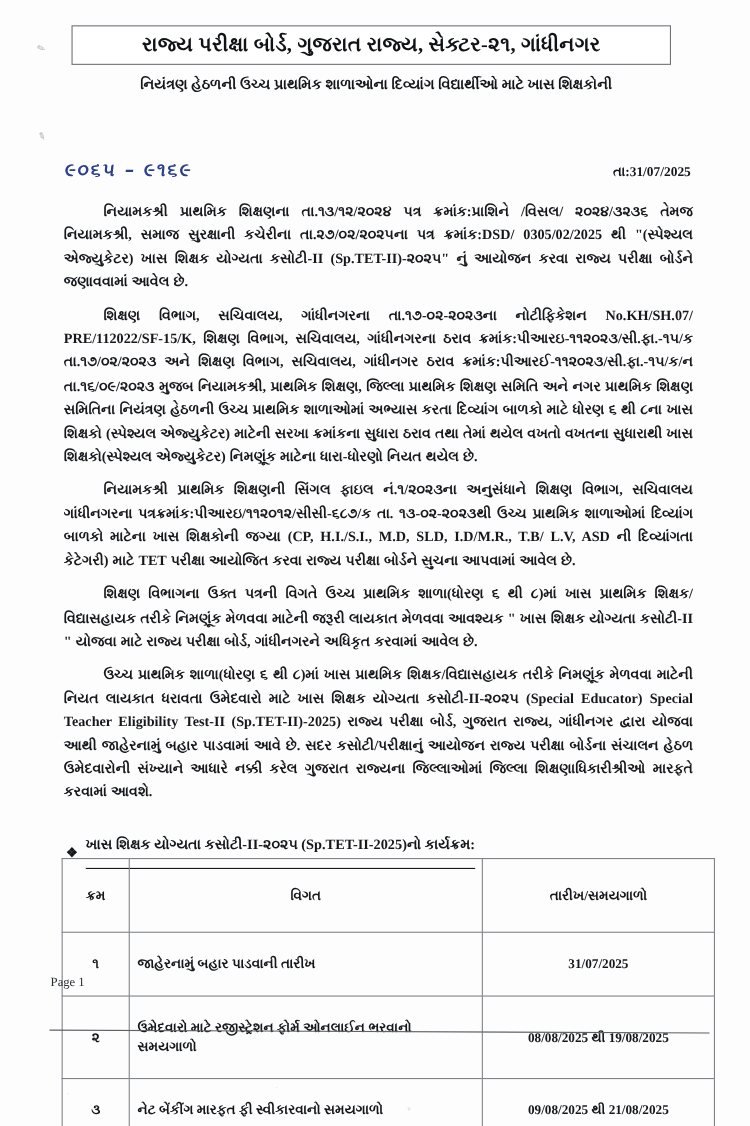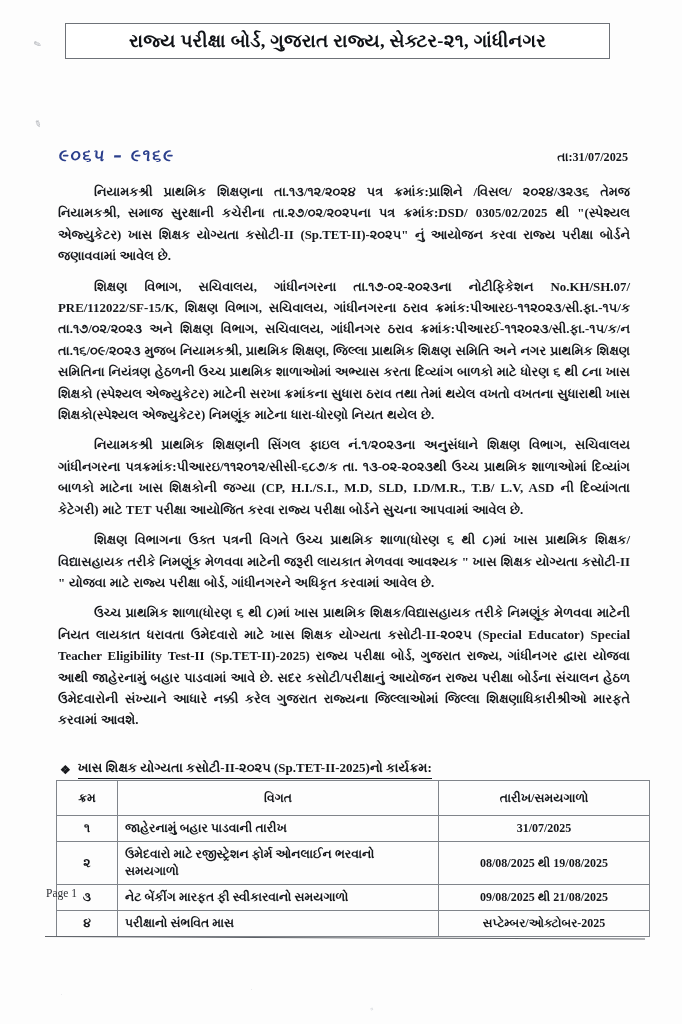--- a/index.html
+++ b/index.html
@@ -135,40 +135,40 @@
     align-items: center;
     gap: 7px;
   }
   .floret {
     font-size: 12px;
     color: #15171b;
     line-height: 1;
   }
   .sched-head .u {
     border-bottom: 1.4px solid #15171b;
-    padding-bottom: 2px;
+    padding-bottom: 13px;
   }
 
   
   .tbl-wrap {
     position: absolute;
     left: 56px;
     top: 780px;
     width: 594px;
   }
   table.sched {
     width: 100%;
     border-collapse: collapse;
     font-size: 12.4px;
     color: #15171b;
   }
   table.sched th,
   table.sched td {
     border: 1px solid #80848a;
-    padding: 4px 7px;
+    padding: 20px 7px;
     font-weight: 600;
     line-height: 17px;
     vertical-align: middle;
   }
   table.sched th {
     font-weight: 700;
     text-align: center;
     height: 26px;
   }
   table.sched td.c-no {
@@ -215,20 +215,21 @@
   <span class="artifact a3">·</span>
   <span class="artifact a4">𝆹</span>
   <span class="artifact a5">·</span>
   <span class="artifact a6">·</span>
 
   <div class="title-box">
     <span class="title-text">રાજ્ય પરીક્ષા બોર્ડ, ગુજરાત રાજ્ય, સેક્ટર-૨૧, ગાંધીનગર</span>
   </div>
 
   <div class="subhead">
+    <span class="ln">નિયંત્રણ હેઠળની ઉચ્ચ પ્રાથમિક શાળાઓના દિવ્યાંગ વિદ્યાર્થીઓ માટે ખાસ શિક્ષકોની</span>
   </div>
 
   <div class="refrow">
     <span class="handwritten">૯૦૬૫ – ૯૧૬૯</span>
     <span class="ref-date">તા:31/07/2025</span>
   </div>
 
   <div class="body-wrap">
     <p class="para">નિયામકશ્રી પ્રાથમિક શિક્ષણના તા.૧૩/૧૨/૨૦૨૪ પત્ર ક્રમાંક:પ્રાશિને /વિસલ/ ૨૦૨૪/૩૨૩૬ તેમજ નિયામકશ્રી, સમાજ સુરક્ષાની કચેરીના તા.૨૭/૦૨/૨૦૨૫ના પત્ર ક્રમાંક:DSD/ 0305/02/2025 થી "(સ્પેશ્યલ એજ્યુકેટર) ખાસ શિક્ષક યોગ્યતા કસોટી-II (Sp.TET-II)-૨૦૨૫" નું આયોજન કરવા રાજ્ય પરીક્ષા બોર્ડને જણાવવામાં આવેલ છે.</p>
     <p class="para">શિક્ષણ વિભાગ, સચિવાલય, ગાંધીનગરના તા.૧૭-૦૨-૨૦૨૩ના નોટીફિકેશન No.KH/SH.07/ PRE/112022/SF-15/K, શિક્ષણ વિભાગ, સચિવાલય, ગાંધીનગરના ઠરાવ ક્રમાંક:પીઆરઇ-૧૧૨૦૨૩/સી.ફા.-૧૫/ક તા.૧૭/૦૨/૨૦૨૩ અને શિક્ષણ વિભાગ, સચિવાલય, ગાંધીનગર ઠરાવ ક્રમાંક:પીઆરઈ-૧૧૨૦૨૩/સી.ફા.-૧૫/ક/ન તા.૧૬/૦૯/૨૦૨૩ મુજબ નિયામકશ્રી, પ્રાથમિક શિક્ષણ, જિલ્લા પ્રાથમિક શિક્ષણ સમિતિ અને નગર પ્રાથમિક શિક્ષણ સમિતિના નિયંત્રણ હેઠળની ઉચ્ચ પ્રાથમિક શાળાઓમાં અભ્યાસ કરતા દિવ્યાંગ બાળકો માટે ધોરણ ૬ થી ૮ના ખાસ શિક્ષકો (સ્પેશ્યલ એજ્યુકેટર) માટેની સરખા ક્રમાંકના સુધારા ઠરાવ તથા તેમાં થયેલ વખતો વખતના સુધારાથી ખાસ શિક્ષકો(સ્પેશ્યલ એજ્યુકેટર) નિમણૂંક માટેના ધારા-ધોરણો નિયત થયેલ છે.</p>

